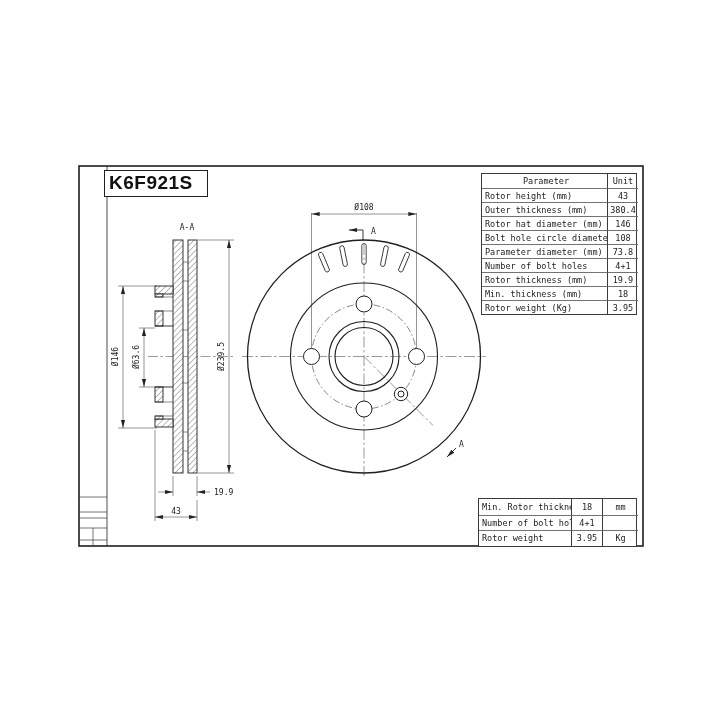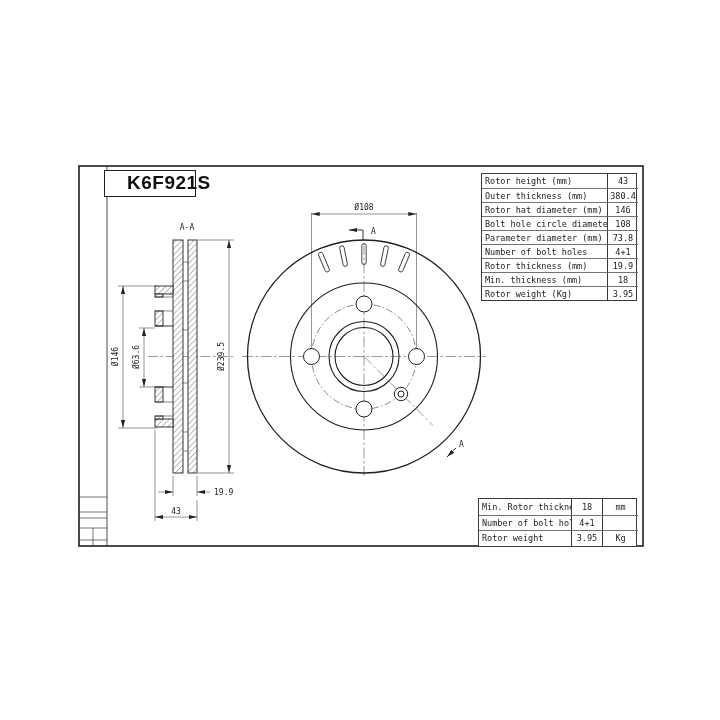--- a/index.html
+++ b/index.html
@@ -1,23 +1,23 @@
 <!DOCTYPE html>
 <html><head>
 <meta charset="utf-8">
 <style>
   html,body{margin:0;padding:0;background:#ffffff;}
   .sheet{position:relative;width:720px;height:720px;background:#ffffff;overflow:hidden;
          font-family:"DejaVu Sans Mono", monospace;}
   svg{position:absolute;left:0;top:0;}
   
-  .pn-box{position:absolute;left:104px;top:170px;width:92px;height:27px;
+  .pn-box{position:absolute;left:104px;top:170px;width:104px;height:27px;
           border:1.6px solid #1f1f1f;background:#fff;box-sizing:border-box;
           font-family:"Liberation Sans", sans-serif;font-size:19px;line-height:24px;
-          font-weight:600;color:#111;padding-left:22px;letter-spacing:0.5px;}
+          font-weight:600;color:#111;padding-left:4px;letter-spacing:0.5px;}
   
   .tbl{position:absolute;box-sizing:border-box;border:1px solid #3a3a3a;background:#fff;
        color:#222;font-size:8.5px;}
   .tbl .row{display:grid;}
   .tbl .cell{box-sizing:border-box;border-top:1px solid #737373;border-left:1px solid #3a3a3a;
              overflow:hidden;white-space:nowrap;display:flex;align-items:center;}
   .tbl .row .cell:first-child{border-left:none;}
   .tbl .row:first-child .cell{border-top:none;}
   .param-tbl{left:481px;top:173px;width:156px;}
   .param-tbl .row{grid-template-columns:125px 31px;height:14px;}
@@ -177,20 +177,24 @@
       <text x="459" y="447" font-size="8">A</text>
     </g>
   </g>
 </svg>
 
 <div class="pn-box">
   <span>K6F921S</span>
 </div>
 
 <div class="tbl param-tbl">
+  <div class="row hdr">
+    <div class="cell name">Parameter</div>
+    <div class="cell val">Unit</div>
+  </div>
   <div class="row">
     <div class="cell name">Rotor height (mm)</div>
     <div class="cell val">43</div>
   </div>
   <div class="row">
     <div class="cell name">Outer thickness (mm)</div>
     <div class="cell val">380.4</div>
   </div>
   <div class="row">
     <div class="cell name">Rotor hat diameter (mm)</div>

